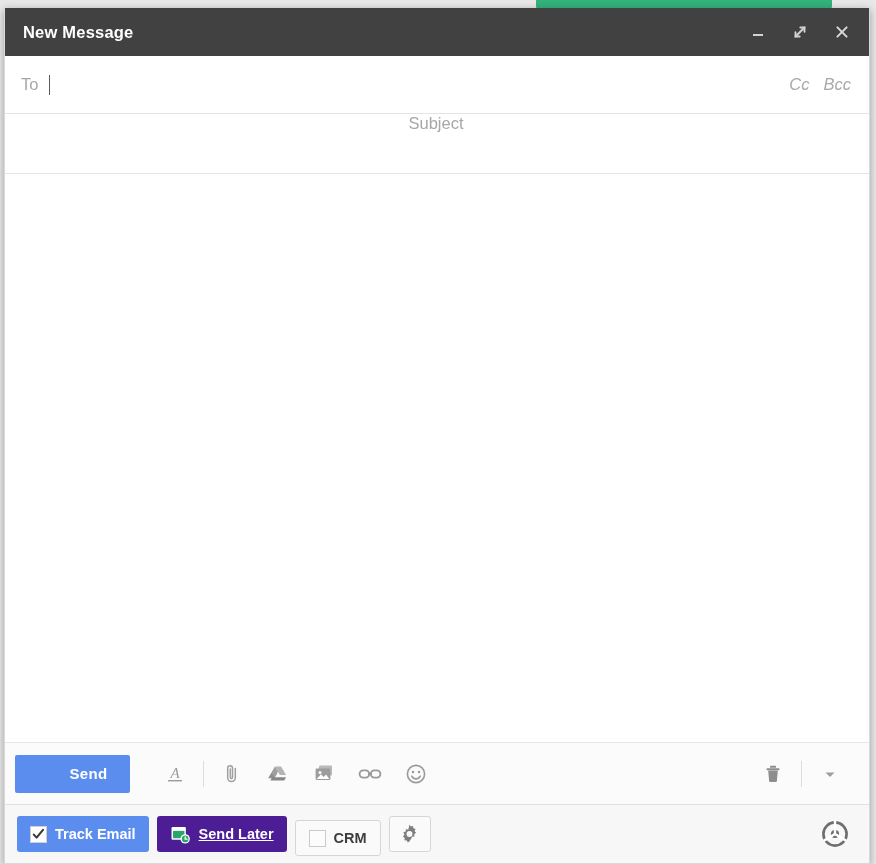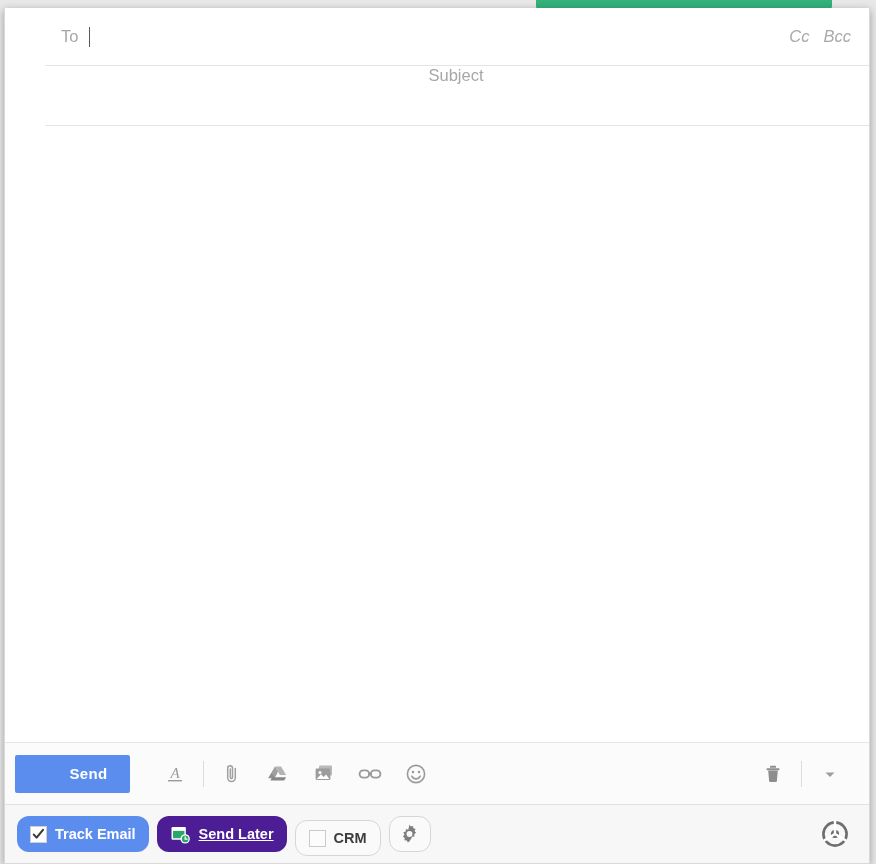--- a/index.html
+++ b/index.html
@@ -73,21 +73,20 @@
 
   
   .field-row {
     flex: 0 0 auto;
     height: 58px;
     border-bottom: 1px solid #e4e4e4;
     display: flex;
     align-items: center;
     padding: 0 18px 0 16px;
     background: #fff;
-    margin-left: 40px;
   }
   .field-label {
     font-size: 16.5px;
     color: #a7a7a7;
     font-weight: normal;
   }
   .to-caret {
     display: inline-block;
     width: 1px;
     height: 20px;
@@ -172,21 +171,21 @@
     flex: 0 0 auto;
     height: 58px;
     background: #f7f7f7;
     display: flex;
     align-items: center;
     padding: 0 16px 0 12px;
     gap: 8px;
   }
   .pill {
     height: 36px;
-    border-radius: 12px;
+    border-radius: 3px;
     display: flex;
     align-items: center;
     gap: 8px;
     padding: 0 13px;
     font-size: 14.5px;
     font-weight: bold;
     cursor: pointer;
     user-select: none;
   }
   .pill-track { background: #5b8def; color: #ffffff; }
@@ -217,20 +216,51 @@
   .cb-empty { background: #fcfcfc; border-color: #cbcbcb; }
   .plugin-spacer { flex: 1 1 auto; }
 </style>
 </head>
 <body>
 
 <div class="green-tab"></div>
 
 <div class="compose-window">
 
+  <div class="titlebar">
+    <div class="titlebar-title">New Message</div>
+    <div class="titlebar-controls">
+
+      <div class="tb-btn">
+        <svg width="16" height="16" viewBox="0 0 16 16">
+          <rect x="3" y="10" width="10" height="2" fill="#d2d2d2"></rect>
+        </svg>
+      </div>
+
+      <div class="tb-btn">
+        <svg width="18" height="18" viewBox="0 0 18 18">
+          <g stroke="#d2d2d2" stroke-width="1.9" fill="none" stroke-linecap="round">
+            <line x1="4.5" y1="13.5" x2="13.5" y2="4.5"></line>
+            <polyline points="9.3,4.5 13.5,4.5 13.5,8.7"></polyline>
+            <polyline points="8.7,13.5 4.5,13.5 4.5,9.3"></polyline>
+          </g>
+        </svg>
+      </div>
+
+      <div class="tb-btn">
+        <svg width="18" height="18" viewBox="0 0 18 18">
+          <g stroke="#d9d9d9" stroke-width="2" stroke-linecap="round">
+            <line x1="4.4" y1="4.4" x2="13.6" y2="13.6"></line>
+            <line x1="13.6" y1="4.4" x2="4.4" y2="13.6"></line>
+          </g>
+        </svg>
+      </div>
+
+    </div>
+  </div>
 
   <div class="field-row">
     <span class="field-label">To</span>
     <span class="to-caret"></span>
     <div class="field-fill"></div>
     <div class="ccbcc">
       <span>Cc</span>
       <span>Bcc</span>
     </div>
   </div>

